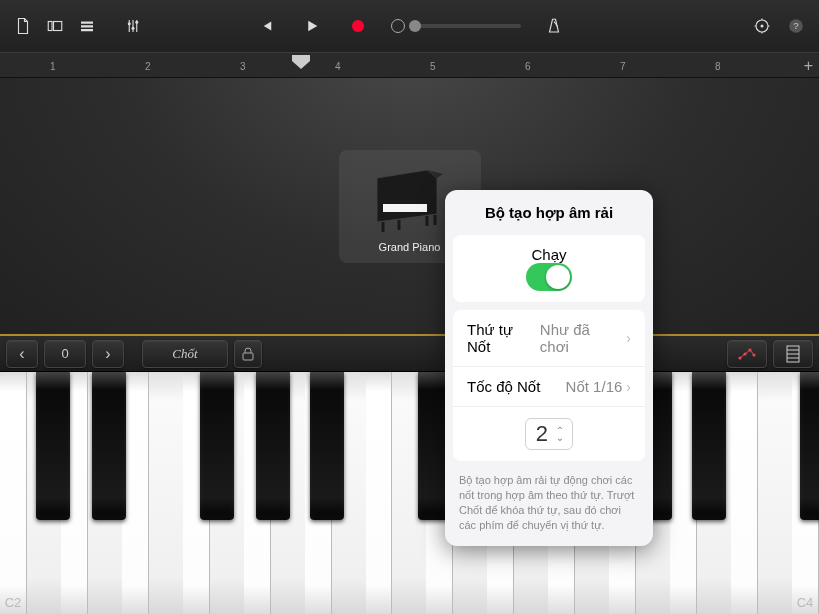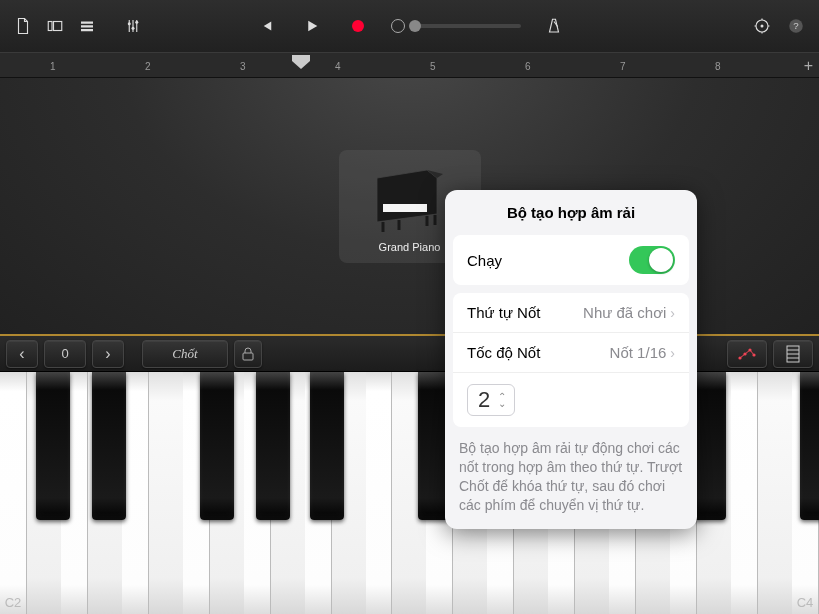--- a/index.html
+++ b/index.html
@@ -40,33 +40,33 @@
   .cs-right { width: 40px; }
   .cs-arp { color: #e45; }
   
   
   .keyboard { position: relative; height: 242px; background: linear-gradient(#e0e0e0,#fafafa 12%,#f0f0f0 85%,#d8d8d8); display: flex; gap: 34px; }
   .white-key { flex: 1; border-right: 1px solid #bbb; position: relative; background: linear-gradient(#dcdcdc 0%, #fff 8%, #fdfdfd 88%, #ddd 100%); display: flex; align-items: flex-end; justify-content: center; padding-bottom: 4px; color: #bbb; font-size: 13px; cursor: pointer; }
   .black-keys { position: absolute; top: 0; left: 0; right: 0; height: 150px; }
   .black-key { position: absolute; top: 0; width: 34px; height: 148px; background: linear-gradient(#444,#0a0a0a 12%,#1a1a1a 85%,#000); border-radius: 0 0 4px 4px; box-shadow: 0 2px 4px rgba(0,0,0,0.6), inset 0 -4px 6px rgba(255,255,255,0.05); cursor: pointer; }
   
   
-  .popover { position: absolute; top: 190px; left: 445px; width: 252px; background: #f4f4f6; border-radius: 12px; box-shadow: 0 4px 24px rgba(0,0,0,0.5); padding: 0; overflow: hidden; z-index: 100; }
+  .popover { position: absolute; top: 190px; left: 445px; width: 208px; background: #f4f4f6; border-radius: 12px; box-shadow: 0 4px 24px rgba(0,0,0,0.5); padding: 0; overflow: hidden; z-index: 100; }
   .pop-title { text-align: center; font-weight: 600; font-size: 15px; padding: 14px 0 14px; color: #000; }
   .pop-section { background: #fff; margin: 0 8px 8px; border-radius: 8px; }
   .pop-row { display: flex; align-items: center; justify-content: space-between; padding: 11px 14px; font-size: 15px; color: #000; border-bottom: 1px solid #eee; cursor: pointer; }
-  .pop-row:last-child { border-bottom: none; }
+  .pop-row:last-child { border-bottom: none; flex-direction: column; }
   .pop-row .val { color: #8a8a8f; display: flex; align-items: center; gap: 4px; }
   .chev { color: #c0c0c5; font-size: 14px; }
   .toggle { width: 46px; height: 28px; background: #34c759; border-radius: 14px; position: relative; cursor: pointer; }
   .toggle::after { content: ""; position: absolute; top: 2px; right: 2px; width: 24px; height: 24px; background: #fff; border-radius: 50%; box-shadow: 0 1px 3px rgba(0,0,0,0.3); }
   .stepper { display: flex; align-items: center; gap: 6px; border: 1px solid #d0d0d5; border-radius: 6px; padding: 2px 8px; }
   .stepper .num { font-size: 22px; color: #333; min-width: 16px; text-align: center; }
   .stepper .arrows { display: flex; flex-direction: column; line-height: 7px; color: #888; font-size: 10px; }
-  .pop-desc { font-size: 14px; line-height: 1.35; color: #8a8a8f; padding: 4px 14px 14px; }
+  .pop-desc { font-size: 11px; line-height: 1.35; color: #8a8a8f; padding: 4px 14px 14px; }
   .pop-arrow { position: absolute; right: -8px; top: 152px; width: 0; height: 0; border-top: 9px solid transparent; border-bottom: 9px solid transparent; border-left: 9px solid #f4f4f6; }
 </style>
 </head>
 <body>
 
 <div class="toolbar">
   <div class="tb-left">
     <div class="tb-btn">
         <svg viewBox="0 0 24 24">
           <path d="M6 2h8l4 4v16H6z" fill="none" stroke="#ddd" stroke-width="1.5"></path>

